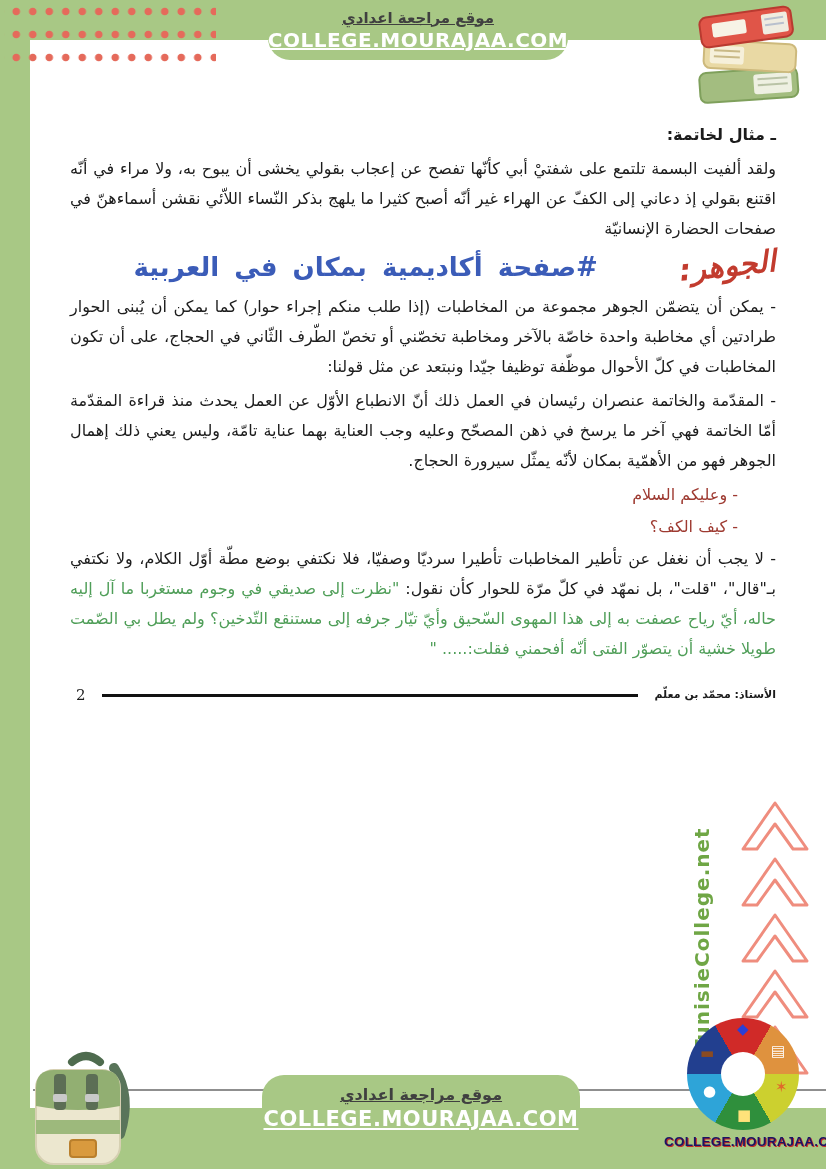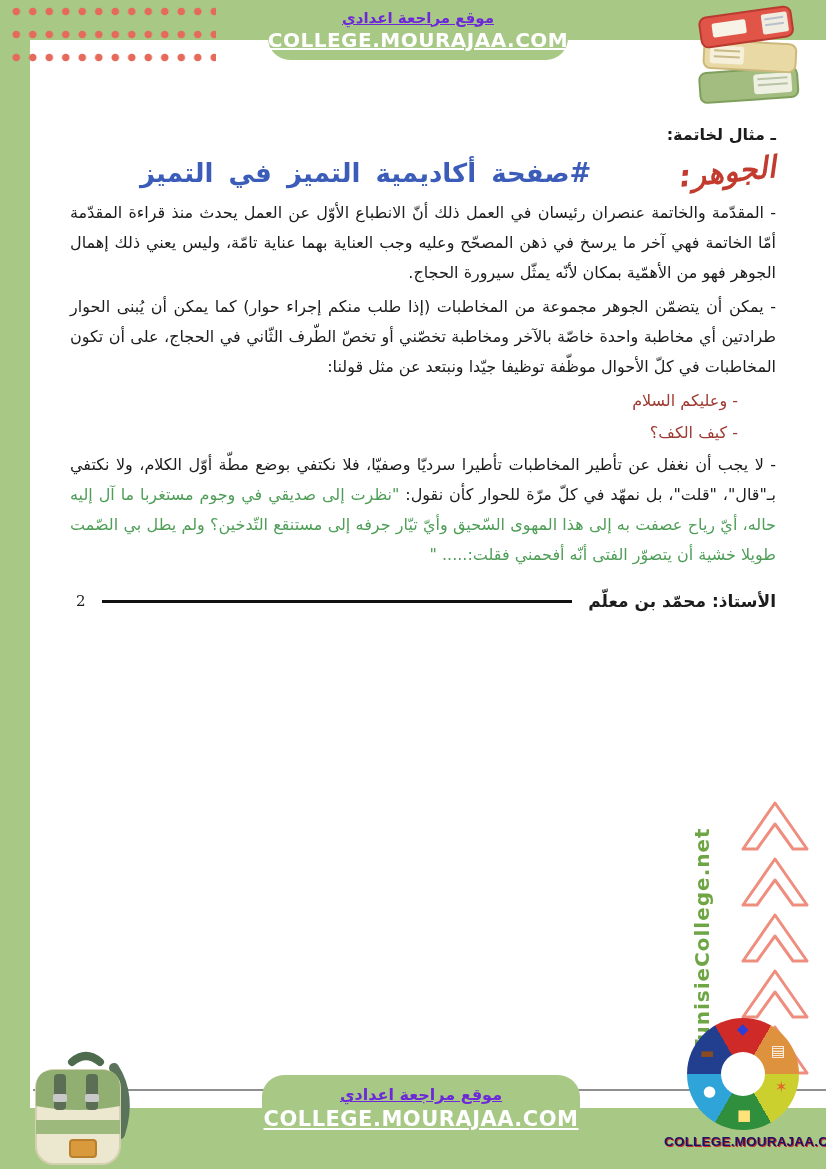--- a/index.html
+++ b/index.html
@@ -21,29 +21,29 @@
   .title-row{display:flex;flex-direction:row;align-items:center;margin:8px 0 10px 0;direction:rtl;}
   .jawhar{color:var(--accent-red);font-weight:bold;font-size:30px;transform:rotate(-6deg);
           font-style:italic;flex:0 0 auto;padding-left:18px;}
   .hashtag{color:var(--title-blue);font-weight:bold;font-size:26px;flex:1 1 auto;text-align:center;
            letter-spacing:1px;word-spacing:6px;}
   .dialogue-line{color:var(--dialogue-maroon);margin:0 38px 2px 0 !important;}
   .green-quote{color:var(--quote-green);}
   .red-note{color:var(--accent-red);}
   .ul{text-decoration:underline;}
   .doc-footer{display:flex;direction:rtl;align-items:center;gap:16px;margin-top:16px;}
-  .teacher{font-weight:bold;font-size:17px;white-space:nowrap;}
+  .teacher{font-weight:bold;font-size:11px;white-space:nowrap;}
   .footer-line{flex:1 1 auto;height:3px;background:#111;}
   .pageno{font-family:"DejaVu Serif",serif;font-size:15px;padding-left:6px;}
 
   
   .top-band{position:absolute;left:0;top:0;width:826px;height:40px;background:var(--band-green);}
   .top-tab{position:absolute;left:268px;top:0;width:300px;height:60px;background:var(--band-green);
            border-radius:0 0 22px 22px;display:flex;flex-direction:column;align-items:center;justify-content:center;}
-  .band-ar{color:#6d28d9;font-weight:bold;font-size:15px;text-decoration:underline;line-height:19px;}
+  .band-ar{color:#404040;font-weight:bold;font-size:15px;text-decoration:underline;line-height:19px;}
   .band-domain{color:#fff;font-weight:bold;font-size:20px;text-decoration:underline;letter-spacing:.5px;line-height:24px;}
   
   .dots{position:absolute;left:4px;top:-4px;width:212px;height:66px;
         background-image:radial-gradient(circle,var(--dot-red) 3.4px,rgba(0,0,0,0) 4.2px);
         background-size:16.5px 23px;background-position:4px 4px;}
   
   .bottom-band{position:absolute;left:0;top:1108px;width:826px;height:61px;background:var(--band-green);}
   .bottom-tab{position:absolute;left:262px;top:1075px;width:318px;height:94px;background:var(--band-green);
               border-radius:22px 22px 0 0;display:flex;flex-direction:column;align-items:center;padding-top:9px;box-sizing:border-box;}
   .bottom-tab .band-ar{font-size:16px;line-height:22px;}
@@ -72,28 +72,29 @@
 </head>
 <body>
 
 <div class="stage">
 
   <div class="page">
     <div class="page-rule"></div>
     <div class="content">
 
       <p class="h-bold">ـ مثال لخاتمة:</p>
+      <p>ولقد ألفيت البسمة تلتمع على شفتيْ أبي كأنّها تفصح عن إعجاب بقولي يخشى أن يبوح به، ولا مراء في أنّه اقتنع بقولي إذ دعاني إلى الكفّ عن الهراء غير أنّه أصبح كثيرا ما يلهج بذكر النّساء اللاّئي نقشن أسماءهنّ في صفحات الحضارة الإنسانيّة</p>
 
       <div class="title-row">
         <span class="jawhar">الجوهر:</span>
-        <span class="hashtag">#صفحة أكاديمية التميز في التميز</span>
+        <span class="hashtag">#صفحة أكاديمية بمكان في العربية</span>
       </div>
 
+      <p>-  يمكن أن يتضمّن الجوهر مجموعة من المخاطبات (إذا طلب منكم إجراء حوار) كما يمكن أن يُبنى الحوار طرادتين أي مخاطبة واحدة خاصّة بالآخر ومخاطبة تخصّني أو تخصّ الطّرف الثّاني في الحجاج، على أن تكون المخاطبات في كلّ الأحوال موظّفة توظيفا جيّدا ونبتعد عن مثل قولنا:</p>
       <p>-  المقدّمة والخاتمة عنصران رئيسان في العمل ذلك أنّ الانطباع الأوّل عن العمل يحدث منذ قراءة المقدّمة أمّا الخاتمة فهي آخر ما يرسخ في ذهن المصحّح وعليه وجب العناية بهما عناية تامّة، وليس يعني ذلك إهمال الجوهر فهو من الأهمّية بمكان لأنّه يمثّل سيرورة الحجاج.</p>
-      <p>-  يمكن أن يتضمّن الجوهر مجموعة من المخاطبات (إذا طلب منكم إجراء حوار) كما يمكن أن يُبنى الحوار طرادتين أي مخاطبة واحدة خاصّة بالآخر ومخاطبة تخصّني أو تخصّ الطّرف الثّاني في الحجاج، على أن تكون المخاطبات في كلّ الأحوال موظّفة توظيفا جيّدا ونبتعد عن مثل قولنا:</p>
 
       <p class="dialogue-line">-   وعليكم السلام</p>
       <p class="dialogue-line">-   كيف الكف؟</p>
 
 
       <p><span>-  لا يجب أن نغفل عن تأطير المخاطبات تأطيرا سرديّا وصفيّا، فلا نكتفي بوضع مطّة أوّل الكلام، ولا نكتفي بـ"قال"، "قلت"، بل نمهّد في كلّ مرّة للحوار كأن نقول: </span><span class="green-quote">"نظرت إلى صديقي في وجوم مستغربا ما آل إليه حاله، أيّ رياح عصفت به إلى هذا المهوى السّحيق وأيّ تيّار جرفه إلى مستنقع التّدخين؟ ولم يطل بي الصّمت طويلا خشية أن يتصوّر الفتى أنّه أفحمني فقلت:..... "</span></p>
 
 
 
       <div class="doc-footer">

